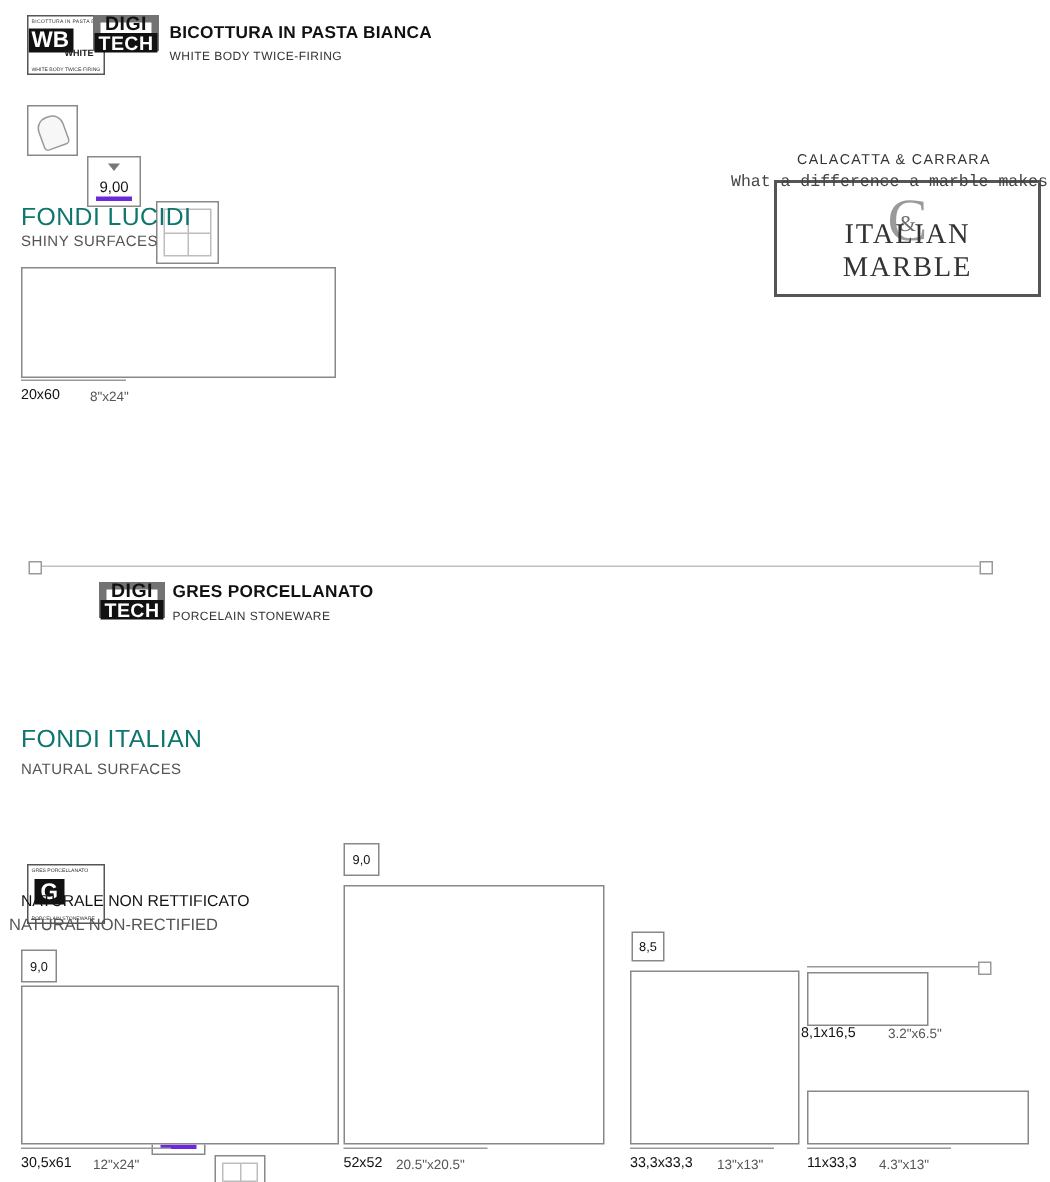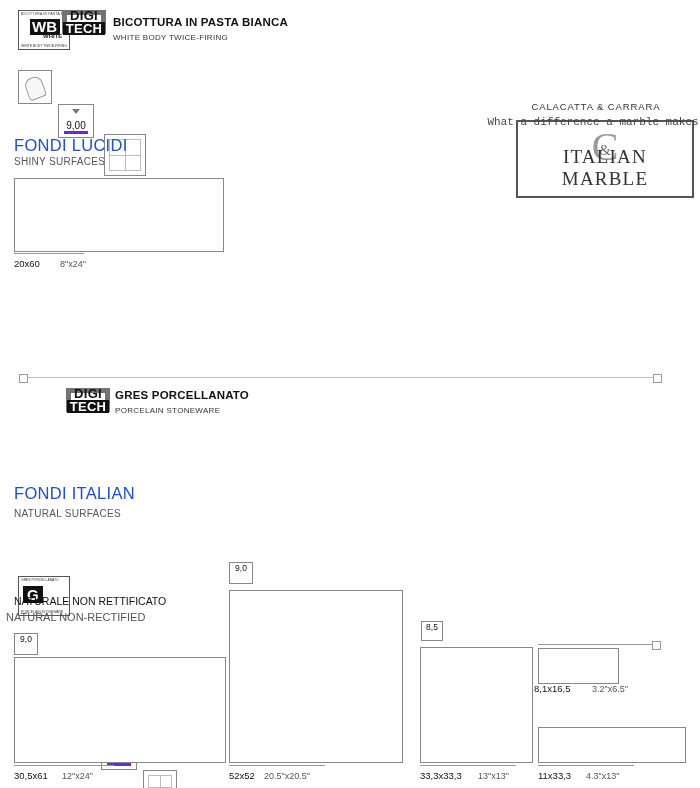--- a/index.html
+++ b/index.html
@@ -32,21 +32,21 @@
     box-sizing: border-box;
     position: relative;
     overflow: hidden;
   }
   .wb-logo .wb-top {
     position: absolute; top: 1px; left: 2px; right: 2px;
     font-size: 3.4px; letter-spacing: .2px; color: #333;
     white-space: nowrap; overflow: hidden;
   }
   .wb-logo .wb-mark {
-    position: absolute; top: 8px; left: 11px;
+    position: absolute; top: 8px; left: 0;
     background: #111; color: #fff;
     font-weight: bold; font-size: 15px;
     padding: 1px 3px 1px 2px;
     line-height: 14px;
   }
   .wb-logo .wb-white {
     position: absolute; top: 22px; left: 24px;
     font-size: 6px; font-weight: bold; color: #222;
   }
   .wb-logo .wb-bot {
@@ -71,21 +71,21 @@
   }
 
   
   .title-main {
     font-size: 11.5px; font-weight: bold; letter-spacing: .2px; color: #111;
   }
   .title-sub {
     font-size: 8px; letter-spacing: .3px; color: #333;
   }
   .h-big {
-    font-size: 16.5px; letter-spacing: .3px; color: #1d4ed8; text-align: center;
+    font-size: 16.5px; letter-spacing: .3px; color: #0f766e; text-align: center;
   }
   .h-small {
     font-size: 10px; letter-spacing: .3px; color: #555;
   }
   .cap-it {
     font-size: 9.5px; color: #111;
   }
   .cap-in {
     font-size: 9px; color: #555;
   }
@@ -180,21 +180,21 @@
   }
   .val-box .ul {
     border-bottom: 3px solid #6d28d9;
     padding: 0 2px;
   }
 
   .sq-badge {
     border: 1px solid #888;
     background: #fff;
     box-sizing: border-box;
-    display: flex; align-items: flex-start; justify-content: center;
+    display: flex; align-items: center; justify-content: center;
     font-size: 8.5px; color: #111;
   }
 
   
   .rule {
     height: 1px; background: #bfbfbf;
   }
   .rule-cap {
     width: 7px; height: 7px; border: 1px solid #9a9a9a; background: #fff;
   }

